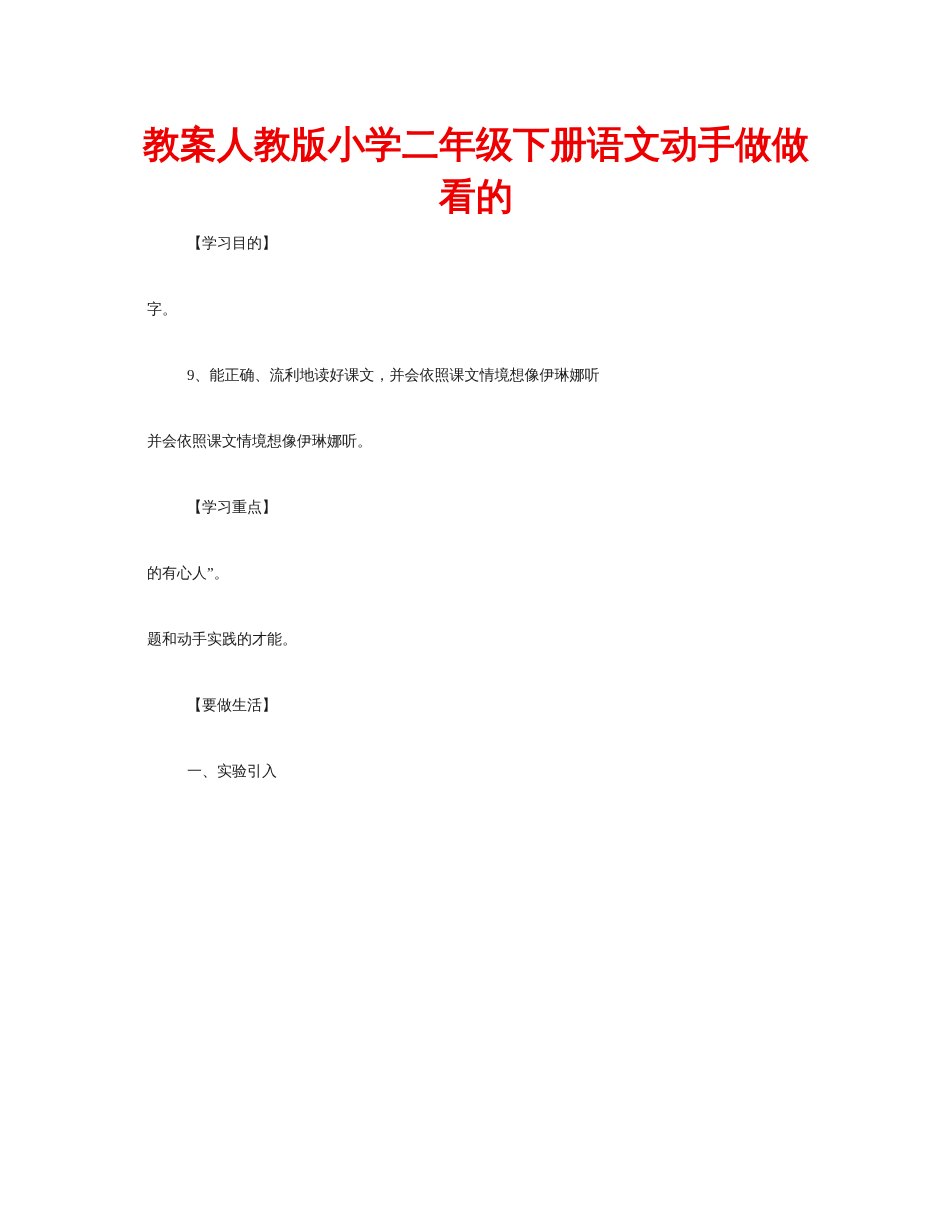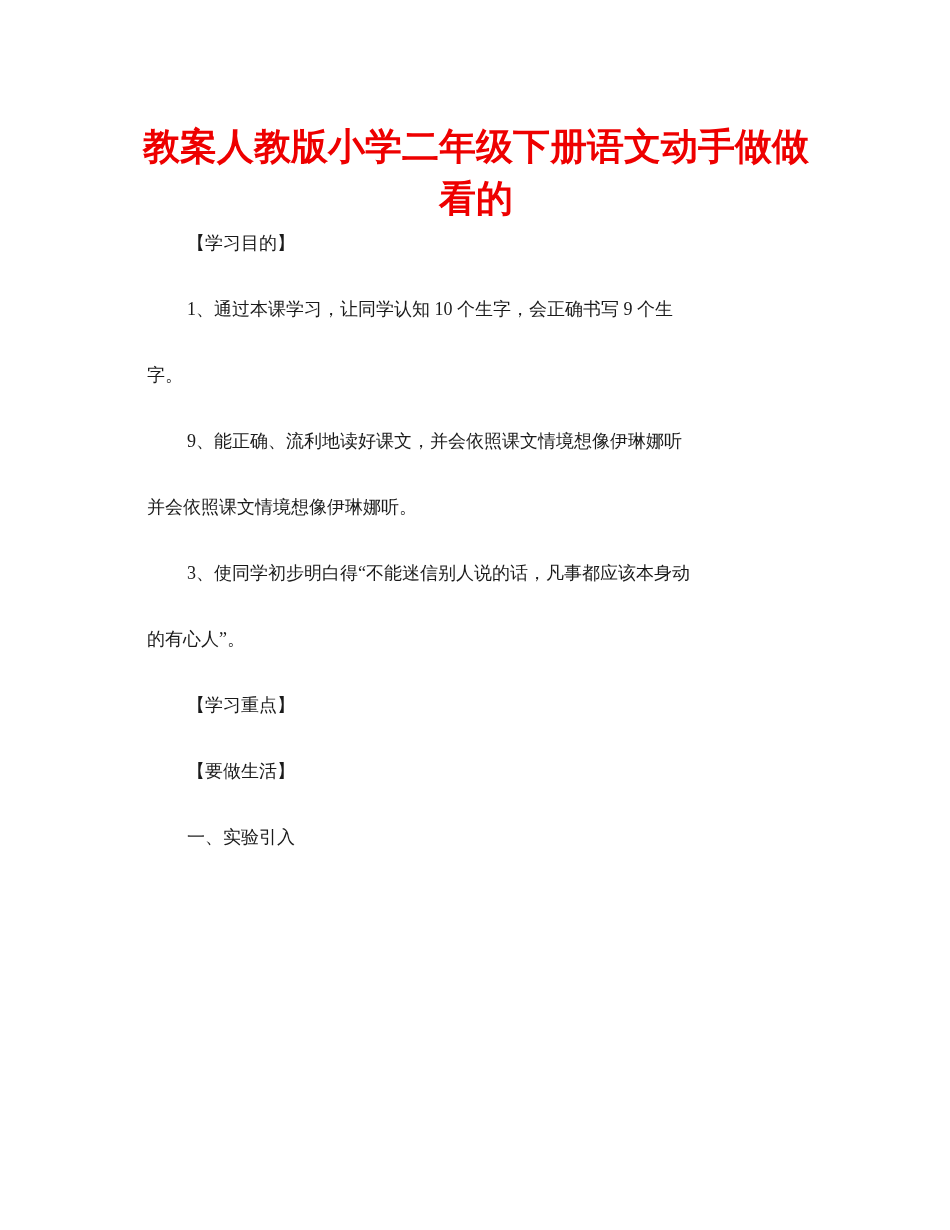--- a/index.html
+++ b/index.html
@@ -22,55 +22,54 @@
     background: #ffffff;
     overflow: hidden;
   }
   .doc-title {
     position: absolute;
     left: 140px;
     top: 121px;
     width: 672px;
     margin: 0;
     text-align: center;
-    font-family: Liberation Serif, serif;
+    font-family: Liberation Mono, monospace;
     font-weight: bold;
     font-size: 37px;
     line-height: 52px;
     letter-spacing: 0;
   }
   .doc-body {
     position: absolute;
     left: 147px;
     top: 210px;
     width: 700px;
-    font-size: 18px;
+    font-size: 15px;
   }
   .line {
     height: 66px;
     line-height: 66px;
     white-space: nowrap;
   }
   .line.indent {
     padding-left: 40px;
   }
 </style>
 </head>
 <body>
 
 <div class="page">
   <h1 class="doc-title" style="color: rgb(238, 0, 0);">
     <div>教案人教版小学二年级下册语文动手做做</div>
     <div>看的</div>
   </h1>
   <div class="doc-body" style="color: rgb(26, 26, 26);">
       <div class="line indent">【学习目的】</div>
-      <div class="line indent">1、通过本课学习，让同学认知 10 个生字，会正确书写 9 个生</div>
       <div class="line">字。</div>
       <div class="line indent">9、能正确、流利地读好课文，并会依照课文情境想像伊琳娜听</div>
       <div class="line">并会依照课文情境想像伊琳娜听。</div>
-      <div class="line indent">3、使同学初步明白得“不能迷信别人说的话，凡事都应该本身动</div>
+      <div class="line indent">【学习重点】</div>
       <div class="line">的有心人”。</div>
-      <div class="line indent">【学习重点】</div>
+      <div class="line">题和动手实践的才能。</div>
       <div class="line indent">【要做生活】</div>
       <div class="line indent">一、实验引入</div>
     </div>
 </div>
 
 </body></html>

